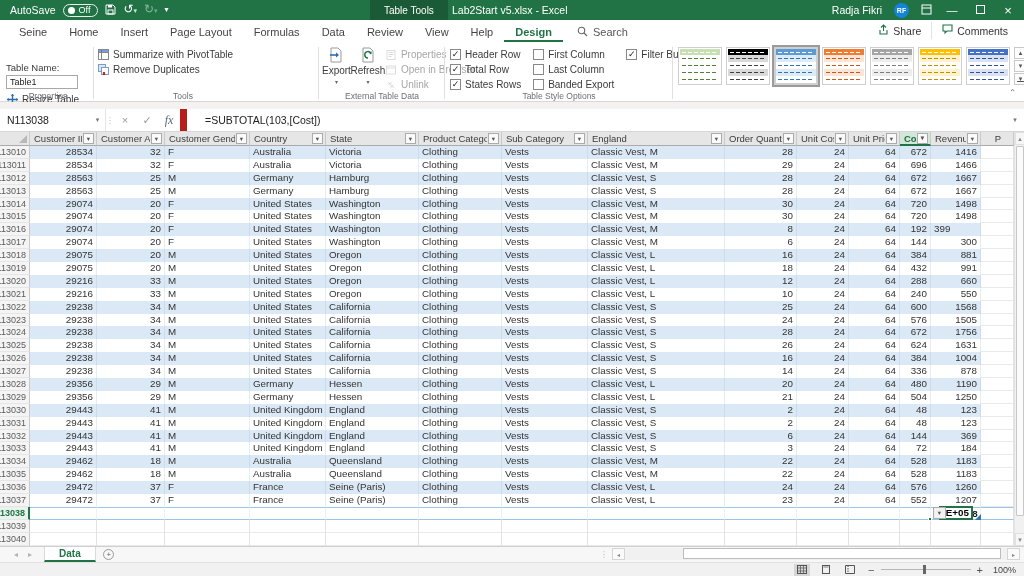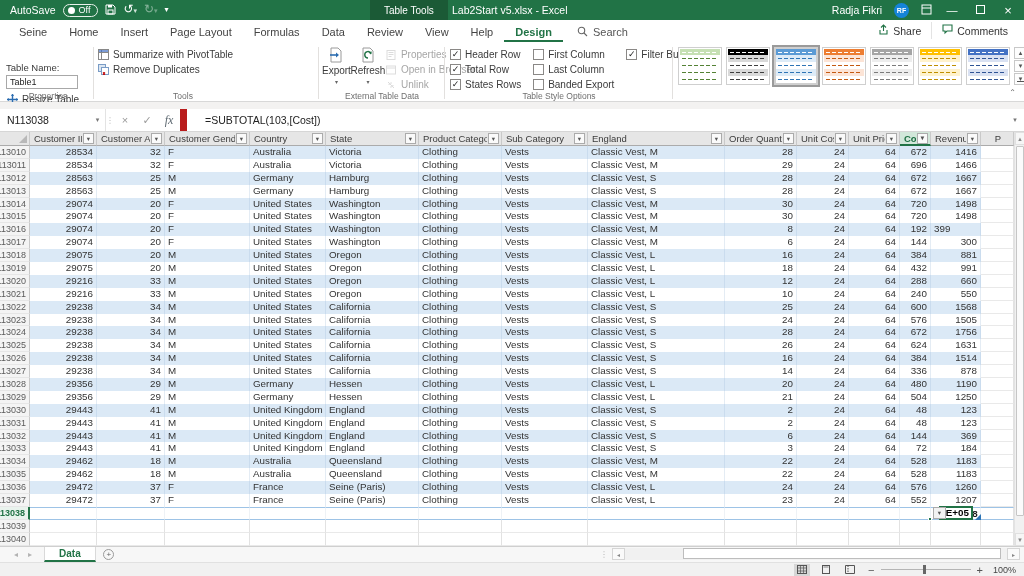--- a/index.html
+++ b/index.html
@@ -823,21 +823,21 @@
           <div class="cell" style="width: 85px; text-align: left;">M</div>
           <div class="cell" style="width: 76px; text-align: left;">United States</div>
           <div class="cell" style="width: 93px; text-align: left;">California</div>
           <div class="cell" style="width: 83px; text-align: left;">Clothing</div>
           <div class="cell" style="width: 86px; text-align: left;">Vests</div>
           <div class="cell" style="width: 137px; text-align: left;">Classic Vest, S</div>
           <div class="cell" style="width: 72px; text-align: right;">16</div>
           <div class="cell" style="width: 52px; text-align: right;">24</div>
           <div class="cell" style="width: 51px; text-align: right;">64</div>
           <div class="cell" style="width: 31px; text-align: right;">384</div>
-          <div class="cell" style="width: 50px; text-align: right;">1514</div>
+          <div class="cell" style="width: 50px; text-align: right;">1004</div>
           <div class="cell outside" style="width: 33px;"></div>
         </div>
         <div class="grow">
           <div class="rnum">113027</div>
           <div class="cell" style="width: 67px; text-align: right;">29238</div>
           <div class="cell" style="width: 68px; text-align: right;">34</div>
           <div class="cell" style="width: 85px; text-align: left;">M</div>
           <div class="cell" style="width: 76px; text-align: left;">United States</div>
           <div class="cell" style="width: 93px; text-align: left;">California</div>
           <div class="cell" style="width: 83px; text-align: left;">Clothing</div>

